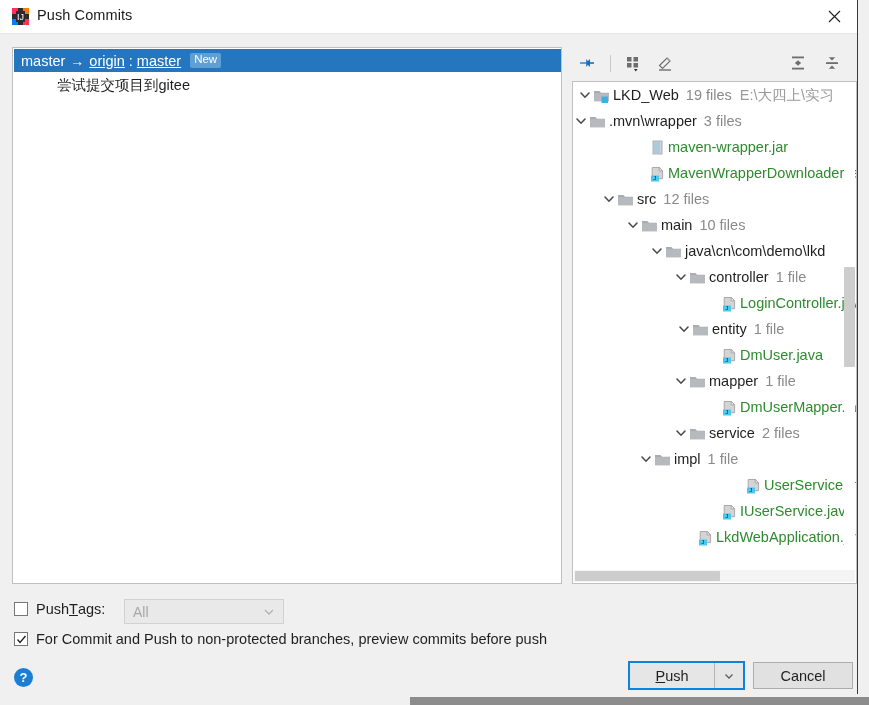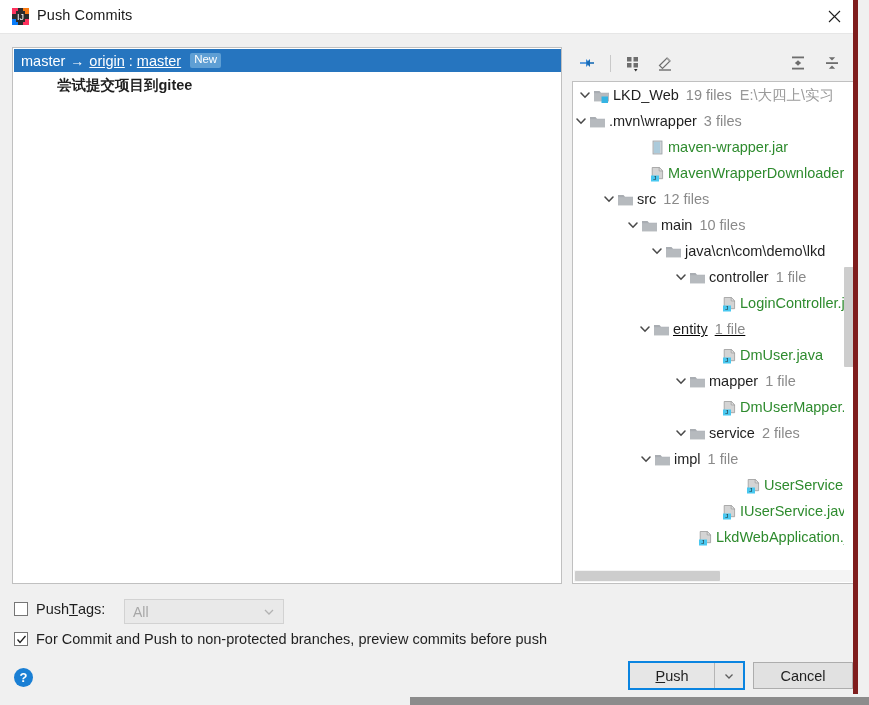--- a/index.html
+++ b/index.html
@@ -26,21 +26,21 @@
   .backdrop-scroll {
     position: absolute;
     left: 410px; top: 697px; width: 785px; height: 8px;
     background: #8c8c8c;
   }
   .dialog {
     position: absolute;
     left: 0; top: 0;
     width: 858px; height: 694px;
     background: #f0f0f0;
-    border-right: 5px solid #7f1d1d;
+    border-right: 1px solid #7f1d1d;
     box-sizing: border-box;
     overflow: hidden;
   }
   
   .titlebar {
     position: absolute; left: 0; top: 0;
     width: 857px; height: 34px;
     background: #ffffff;
     border-bottom: 1px solid #e6e6e6;
     box-sizing: border-box;
@@ -95,21 +95,20 @@
     line-height: 1;
   }
   .commit-msg-row {
     position: absolute; left: 1px; top: 26px;
     width: 547px; height: 22px;
     display: flex; align-items: center;
     padding-left: 43px;
     box-sizing: border-box;
     color: #1f1f1f;
     font-size: 14.5px;
-    font-weight: bold;
   }
   
   .files-toolbar {
     position: absolute;
     left: 572px; top: 48px;
     width: 285px; height: 32px;
   }
   .tb-btn {
     position: absolute; top: 2px;
     width: 26px; height: 26px;
@@ -451,21 +450,21 @@
             <span class="file-ico">
               <svg width="17" height="17" viewBox="0 0 17 17">
                 <path d="M3.2 2.5 h7 l3.4 3.4 v7.8 h-10.4 z" fill="#d4d4d4" stroke="#9a9a9a" stroke-width="0.8"></path>
                 <path d="M10.2 2.5 v3.4 h3.4 z" fill="#f2f2f2" stroke="#9a9a9a" stroke-width="0.8"></path>
                 <rect x="2" y="10.5" width="8" height="6" fill="#49c8f0"></rect>
                 <text x="4.3" y="15.4" font-size="6" fill="#1f1f1f" font-family="Liberation Sans, sans-serif">J</text>
               </svg>
             </span>
             <span class="node-name newfile">LoginController.java</span>
           </div>
-          <div class="tree-row" style="padding-left: 64px; text-decoration: underline;">
+          <div class="tree-row" style="padding-left: 103px;">
             <span class="twisty">
               <svg width="14" height="14" viewBox="0 0 14 14">
                 <path d="M3 5 L7 9.2 L11 5" stroke="#4a4a4a" stroke-width="1.6" fill="none" stroke-linecap="round"></path>
               </svg>
             </span>
             <span class="folder-ico">
               <svg width="17" height="17" viewBox="0 0 17 17">
                 <path d="M1 4 h5.5 l1.5 1.8 h8 v8.4 h-15 z" fill="#a9adb2"></path>
                 <path d="M1 6.2 h15 v8 h-15 z" fill="#b6babe"></path>
               </svg>

